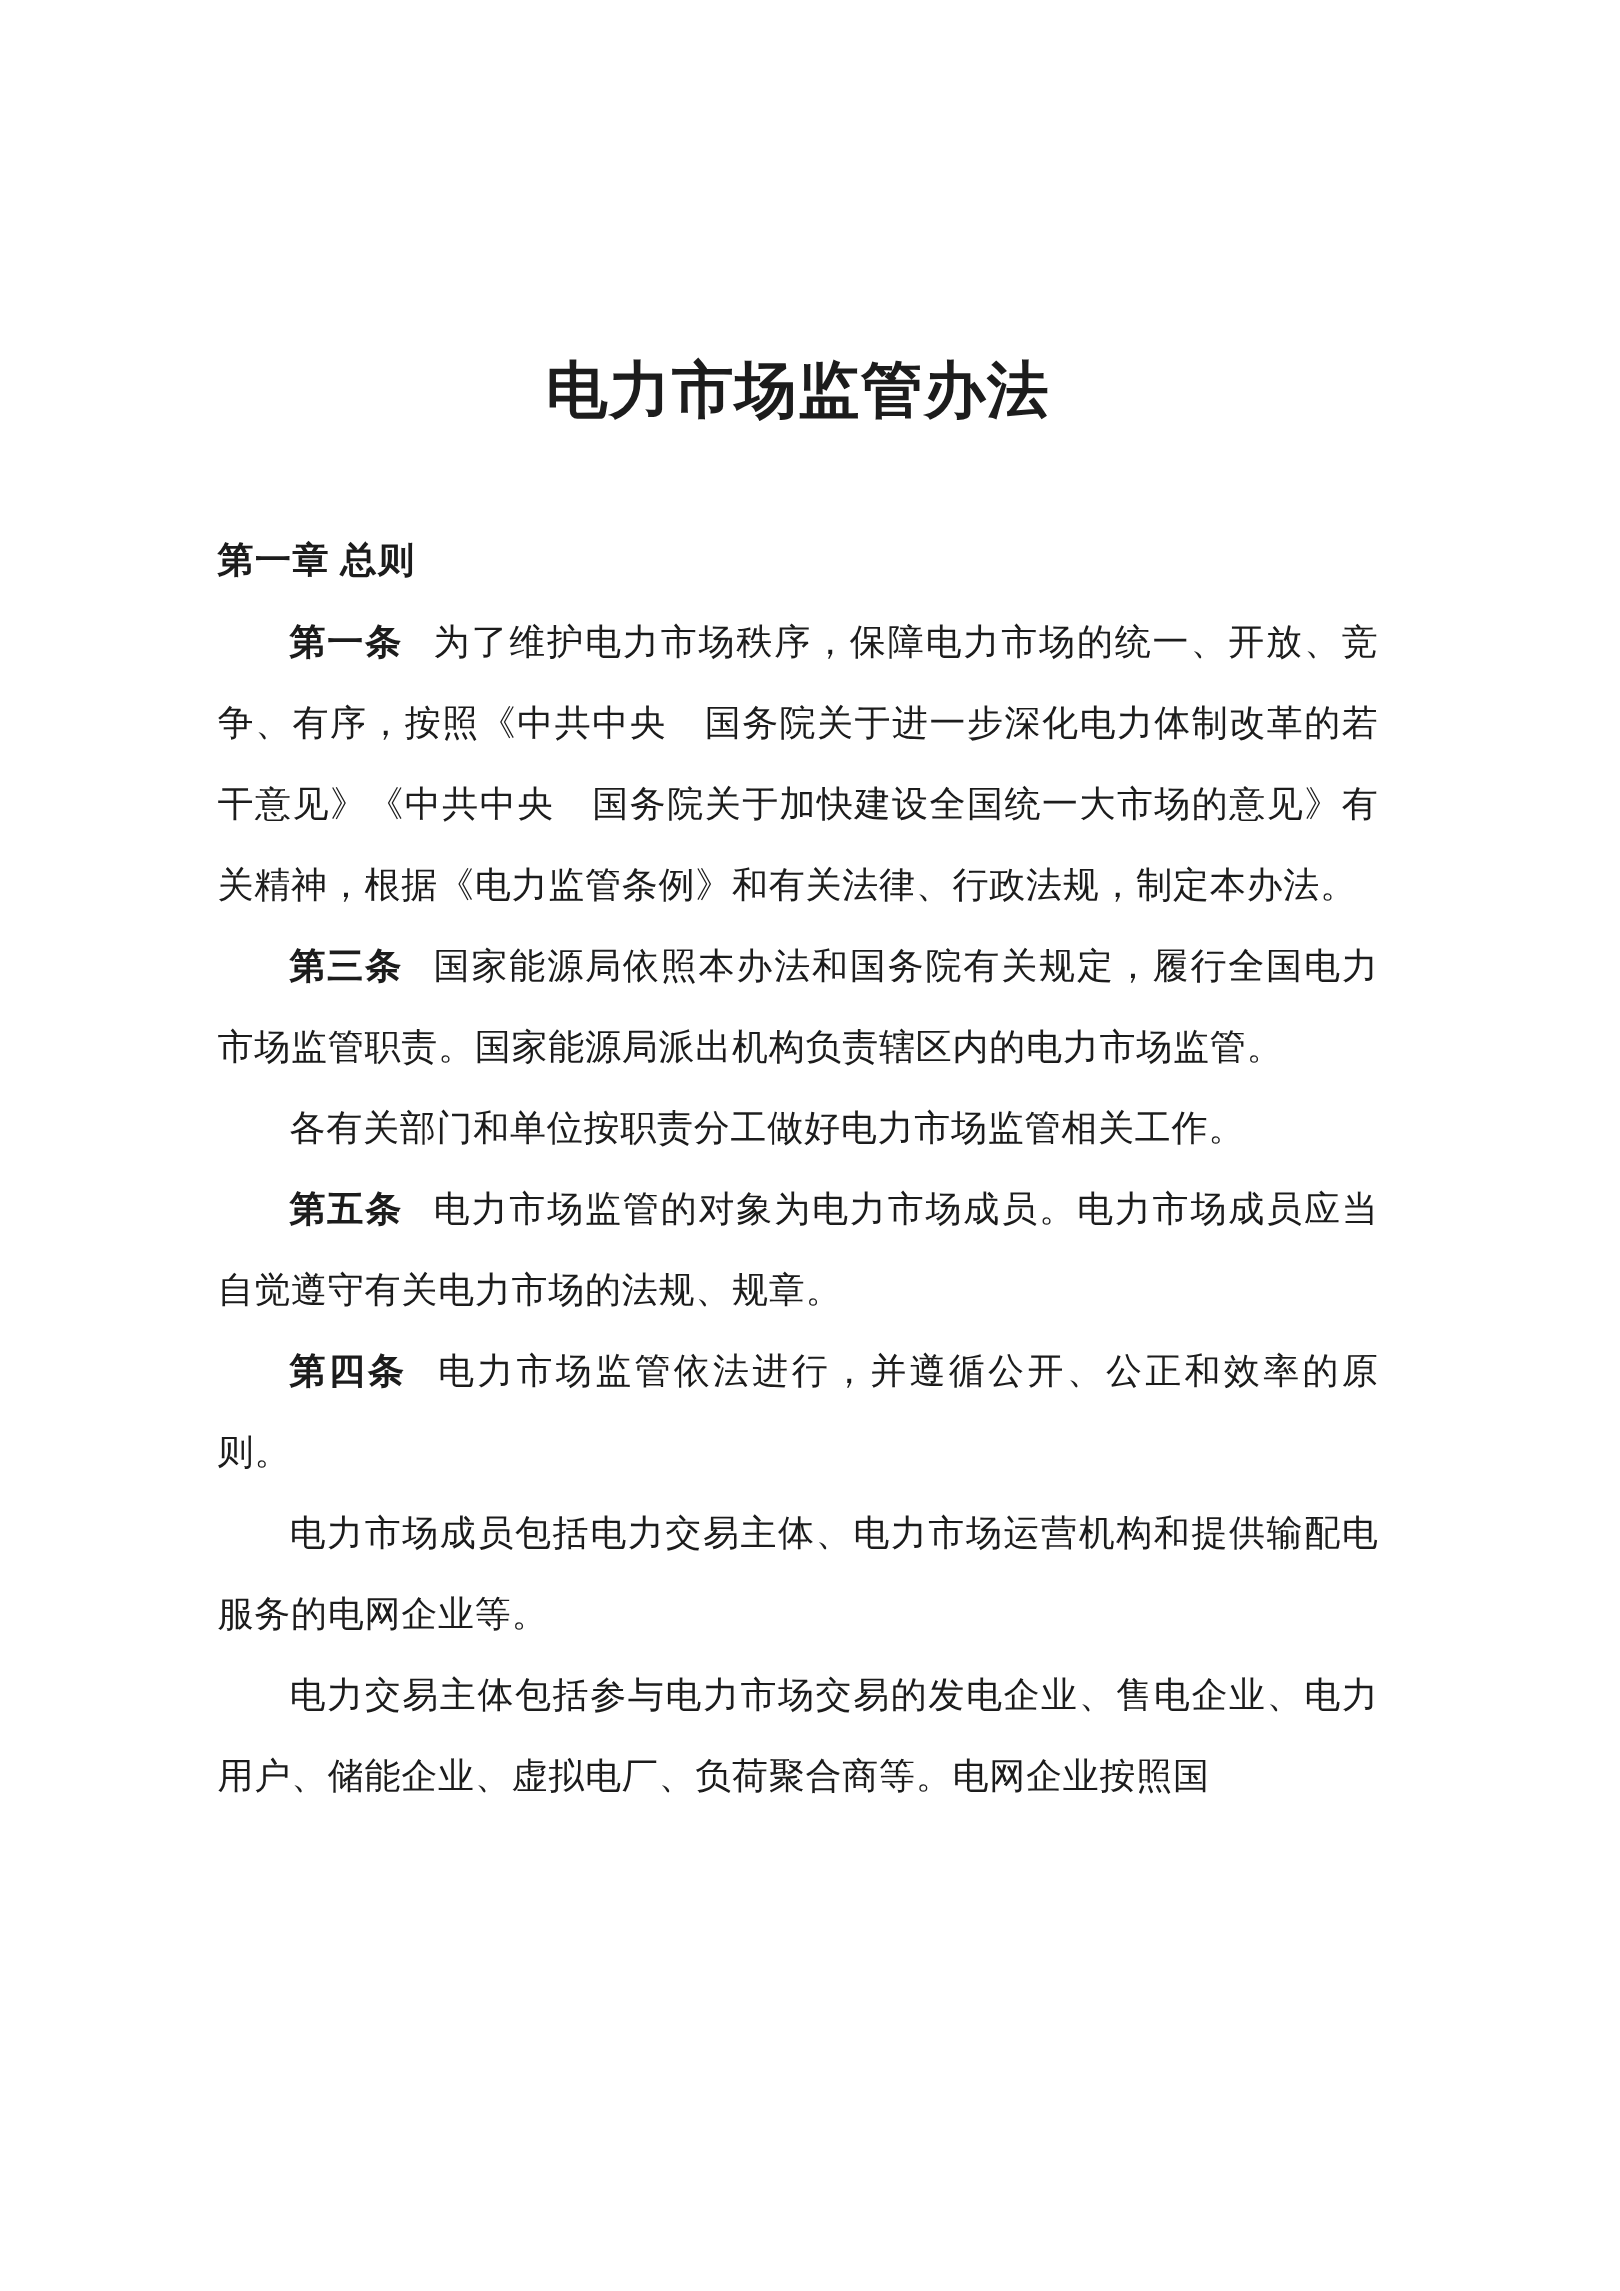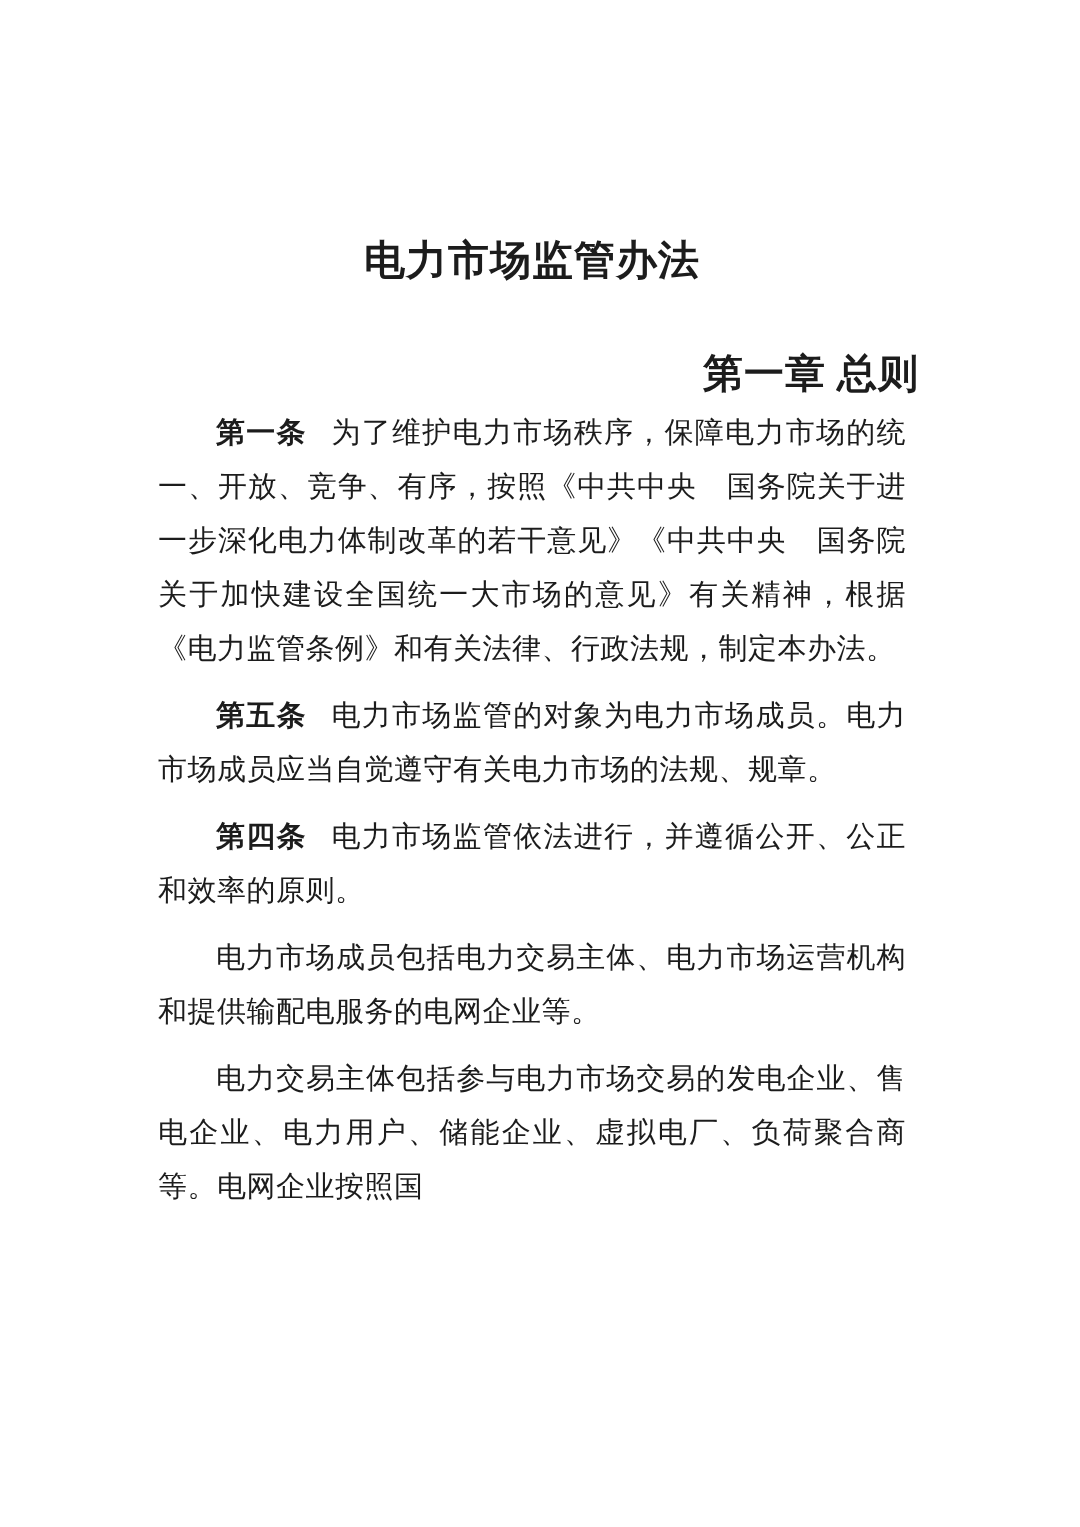--- a/index.html
+++ b/index.html
@@ -24,29 +24,29 @@
   .doc-title {
     margin: 0;
     font-size: 41px;
     line-height: 48px;
     font-weight: bold;
     text-align: center;
     letter-spacing: 1px;
   }
   .chapter-heading {
     margin: 72px 0 10px 0;
-    font-size: 40px;
+    font-size: 24px;
     line-height: 36px;
     font-weight: bold;
-    text-align: right;
+    text-align: left;
     letter-spacing: 1px;
   }
   .para {
-    margin: 13px;
-    font-size: 29px;
+    margin: 0;
+    font-size: 24px;
     line-height: 54px;
     text-align: justify;
     text-indent: 2em;
     letter-spacing: 0.5px;
   }
   .article-num {
     font-weight: bold;
     margin-right: 0.85em;
   }
   .article-num:empty {
@@ -58,21 +58,23 @@
 
 <div class="page">
 
   <h1 class="doc-title">电力市场监管办法</h1>
 
   <h2 class="chapter-heading">第一章 总则</h2>
 
   <p class="para"><b class="article-num">第一条</b><span>为了维护电力市场秩序，保障电力市场的统一、开放、竞争、有序，按照《中共中央　国务院关于进一步深化电力体制改革的若干意见》《中共中央　国务院关于加快建设全国统一大市场的意见》有关精神，根据《电力监管条例》和有关法律、行政法规，制定本办法。</span></p>
 
 
+  <p class="para"><b class="article-num">第三条</b><span>国家能源局依照本办法和国务院有关规定，履行全国电力市场监管职责。国家能源局派出机构负责辖区内的电力市场监管。</span></p>
 
+  <p class="para"><span>各有关部门和单位按职责分工做好电力市场监管相关工作。</span></p>
 
   <p class="para"><b class="article-num">第五条</b><span>电力市场监管的对象为电力市场成员。电力市场成员应当自觉遵守有关电力市场的法规、规章。</span></p>
 
   <p class="para"><b class="article-num">第四条</b><span>电力市场监管依法进行，并遵循公开、公正和效率的原则。</span></p>
 
   <p class="para"><span>电力市场成员包括电力交易主体、电力市场运营机构和提供输配电服务的电网企业等。</span></p>
 
   <p class="para"><span>电力交易主体包括参与电力市场交易的发电企业、售电企业、电力用户、储能企业、虚拟电厂、负荷聚合商等。电网企业按照国</span></p>
 
 </div>

